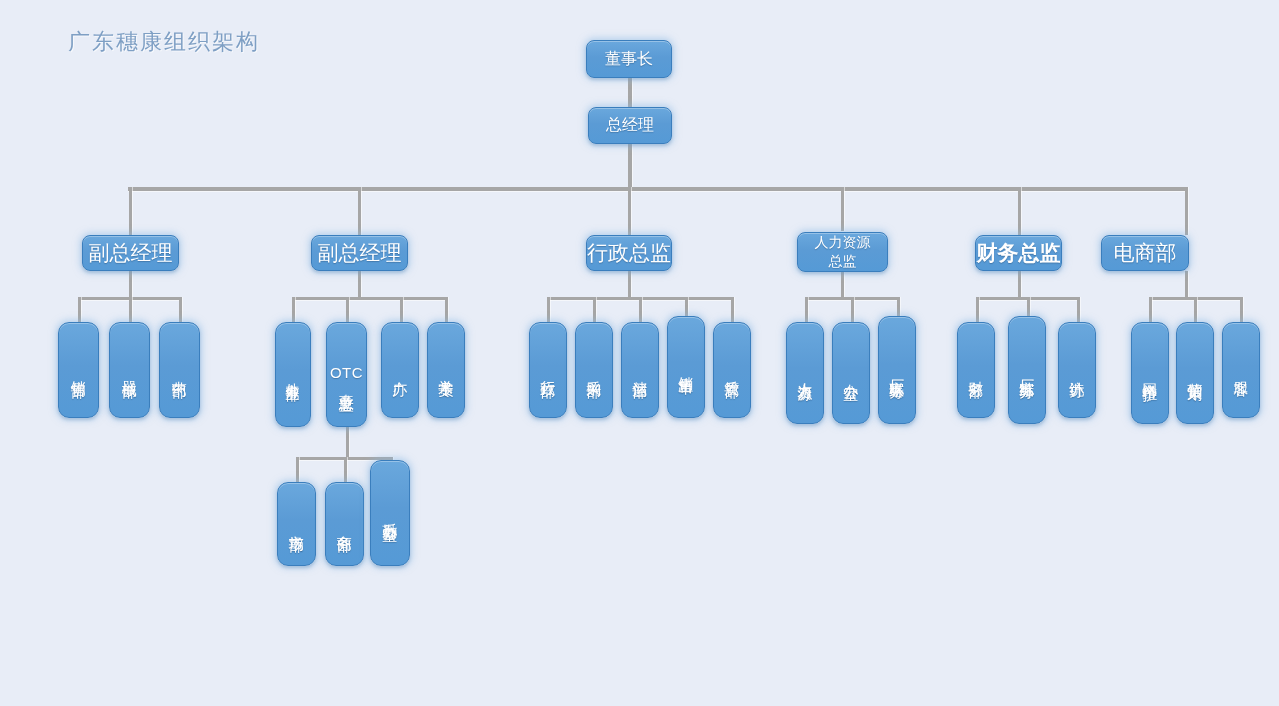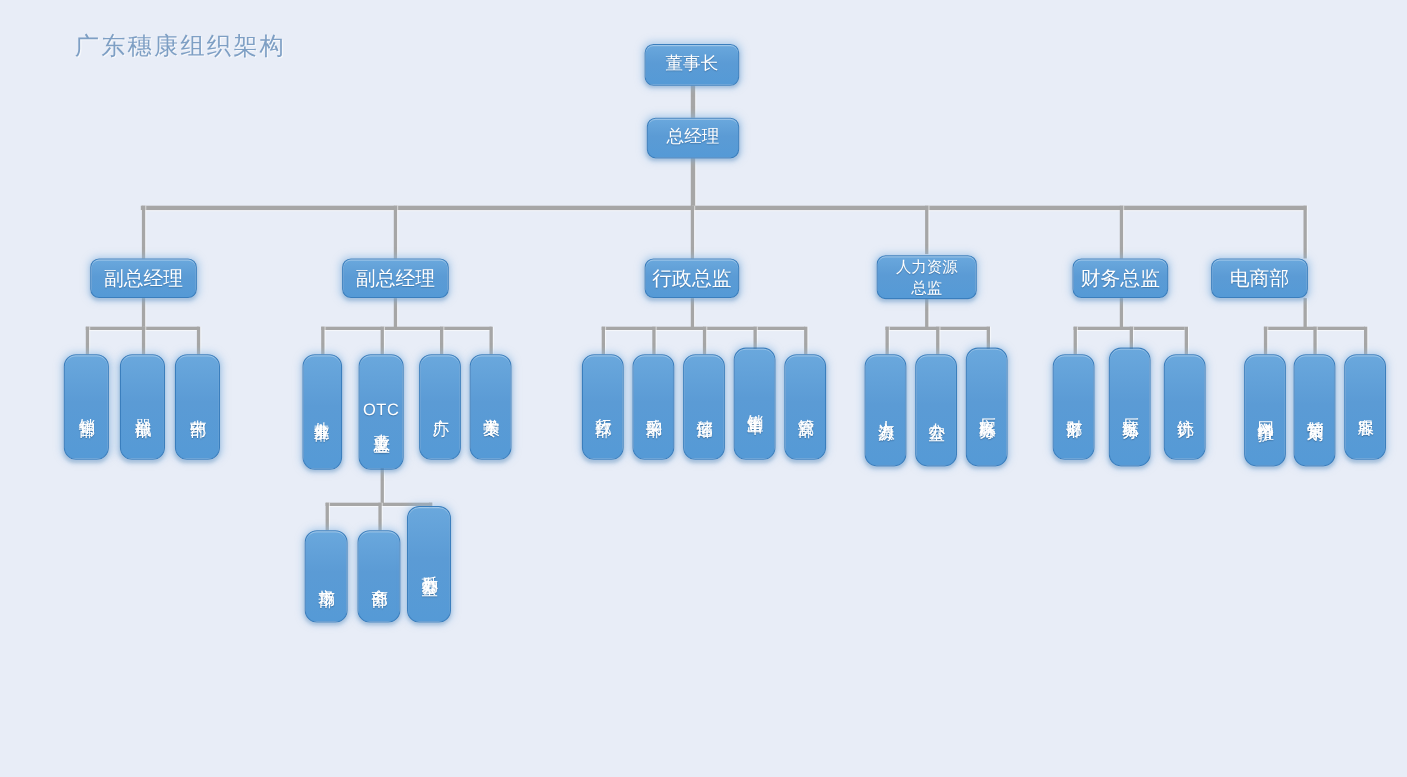--- a/index.html
+++ b/index.html
@@ -42,21 +42,21 @@
     align-items:center;
     justify-content:center;
     text-align:center;
     box-shadow:0 0 7px 2px rgba(140,185,228,.55),
                0 2px 3px rgba(60,100,145,.28),
                inset 0 1px 0 rgba(255,255,255,.30);
     text-shadow:0 1px 1px rgba(40,80,120,.45);
     line-height:1.15;
   }
   .box.top{font-size:16px;border-radius:8px;text-align:center;}
-  .box.mgr{font-size:18px;border-radius:8px;}
+  .box.mgr{font-size:21px;border-radius:8px;}
   .box.leaf{
     font-size:15px;
     border-radius:11px;
     writing-mode:vertical-rl;
     text-orientation:upright;
     letter-spacing:1px;
     padding:6px 0;
   }
   .box.leaf.mixed{
     writing-mode:horizontal-tb;
@@ -140,21 +140,21 @@
   <div class="box top" style="left:586px;top:40px;width:86px;height:38px;">董事长</div>
   <div class="box top" style="left:588px;top:107px;width:84px;height:37px;">总经理</div>
 
   <div class="box mgr" style="left:82px;top:235px;width:97px;height:36px;">副总经理</div>
   <div class="box mgr" style="left:311px;top:235px;width:97px;height:36px;">副总经理</div>
   <div class="box mgr" style="left:586px;top:235px;width:86px;height:36px;">行政总监</div>
   <div class="box mgr two" style="left:797px;top:232px;width:91px;height:40px;flex-direction:column;">
     <span>人力资源</span>
     <span>总监</span>
   </div>
-  <div class="box mgr" style="left:975px;top:235px;width:87px;height:36px;">财务总监</div>
+  <div class="box mgr" style="left:975px;top:235px;width:87px;height:36px;font-weight:bold;">财务总监</div>
   <div class="box mgr" style="left:1101px;top:235px;width:88px;height:36px;">电商部</div>
 
   <div class="box leaf" style="left:58px;top:322px;width:41px;height:96px;">销售部</div>
   <div class="box leaf" style="left:109px;top:322px;width:41px;height:96px;">器械部</div>
   <div class="box leaf" style="left:159px;top:322px;width:41px;height:96px;">中药部</div>
 
   <div class="box leaf" style="left:275px;top:322px;width:36px;height:105px;font-size:14px;">处方事业部</div>
   <div class="box leaf mixed" style="left:326px;top:322px;width:41px;height:105px;">
     <span class="lat">OTC</span>
     <span class="vrt">事业总监</span>

